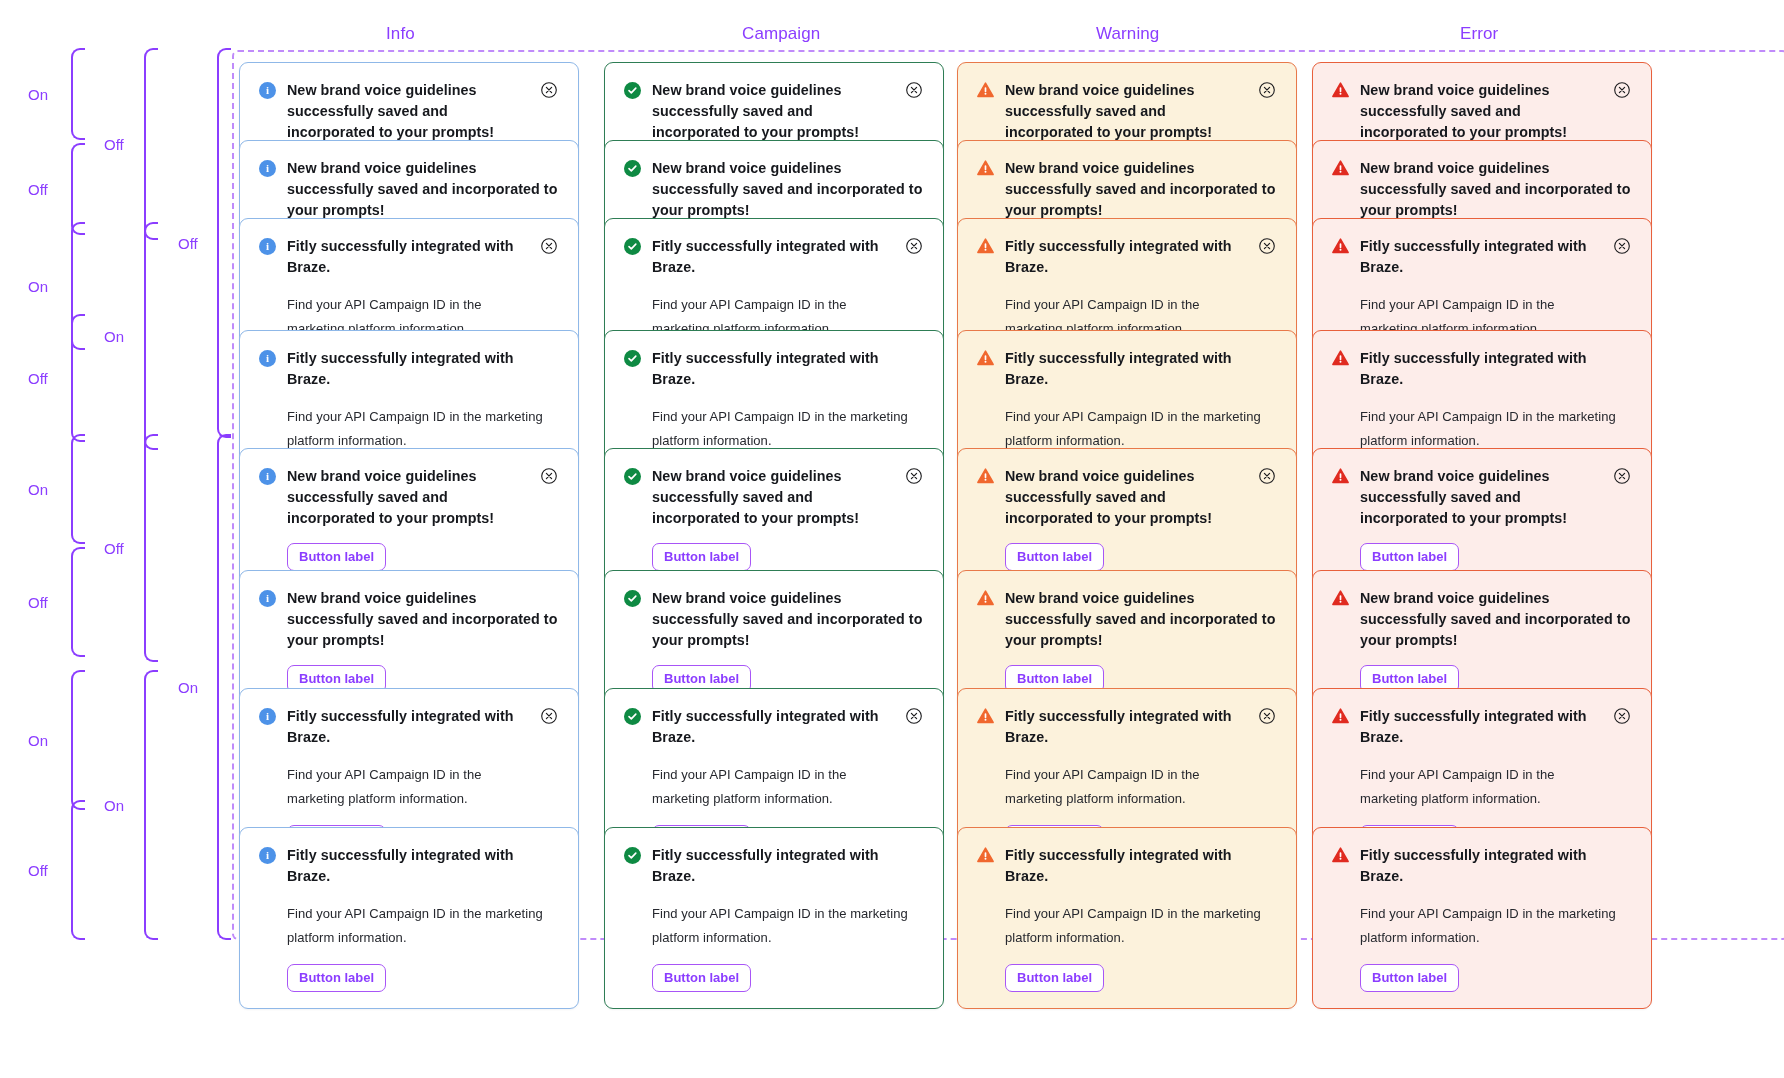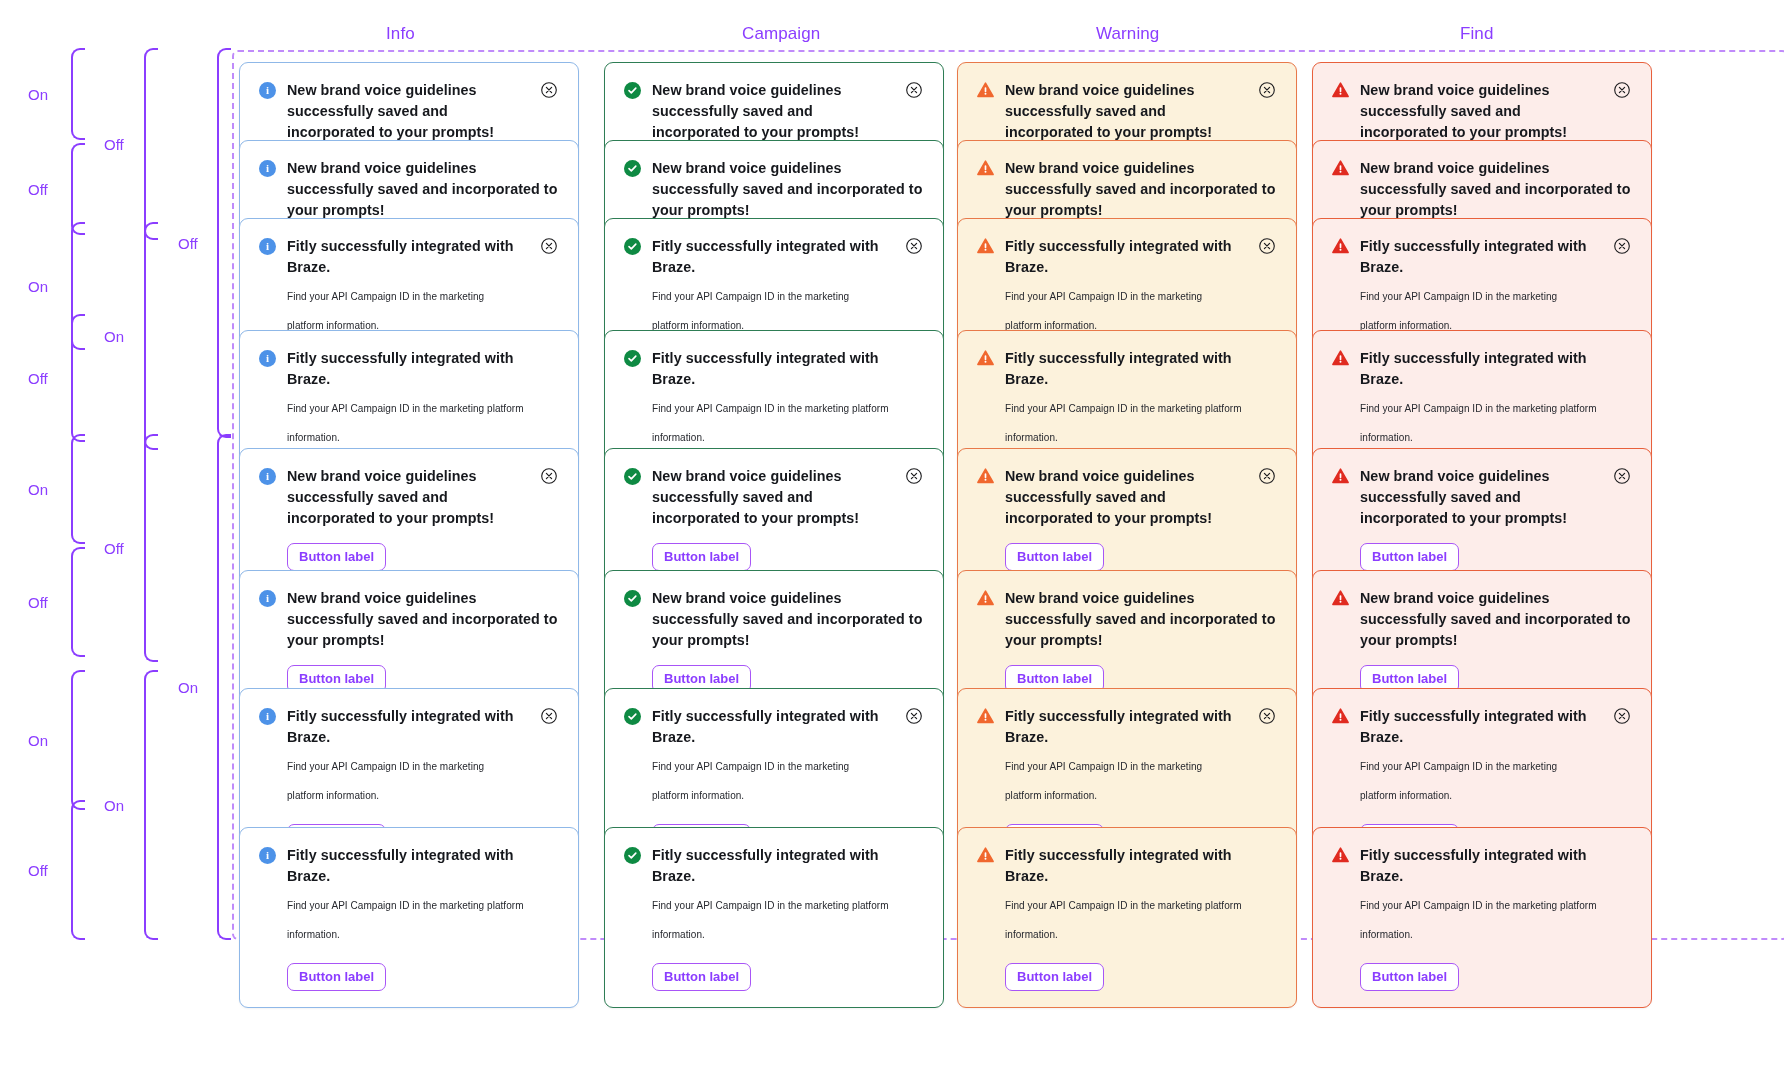--- a/index.html
+++ b/index.html
@@ -59,22 +59,22 @@
     padding:17px 20px 16px 19px;
   }
   .card-inner{ display:flex; align-items:flex-start; gap:11px; }
   .ic{ flex:0 0 auto; width:17px; height:17px; margin-top:2px; position:relative; }
   .body{ flex:1 1 auto; min-width:0; }
   .title{
     font-size:14.3px; font-weight:bold; color:#16181D;
     line-height:21px; letter-spacing:.05px;
   }
   .desc{
-    font-size:10px; font-weight:normal; color:#26282E;
-    line-height:29px; letter-spacing:.05px; margin-top:4px;
+    font-size:13px; font-weight:normal; color:#26282E;
+    line-height:24px; letter-spacing:.05px; margin-top:15px;
   }
   .close{
     flex:0 0 auto; width:18px; height:18px; margin-top:1px; margin-left:10px;
   }
   .btn{
     display:inline-block;
     margin-top:14px;
     border:1.3px solid #A855F7;
     border-radius:7px;
     background:#FFFFFF;
@@ -108,21 +108,21 @@
 </style>
 </head>
 <body>
 
 <div class="stage">
 
   <div id="headers">
       <div class="col-header" style="left: 386px; top: 24px;">Info</div>
       <div class="col-header" style="left: 742px; top: 24px;">Campaign</div>
       <div class="col-header" style="left: 1096px; top: 24px;">Warning</div>
-      <div class="col-header" style="left: 1460px; top: 24px;">Find</div>
+      <div class="col-header" style="left: 1460px; top: 24px;">Error</div>
     </div>
 
   <div id="brackets">
       <div class="bracket" style="left: 71px; top: 48px; height: 92px;"></div>
       <div class="bracket-label" style="left: 28px; top: 94px;">On</div>
       <div class="bracket" style="left: 71px; top: 143px; height: 92px;"></div>
       <div class="bracket-label" style="left: 28px; top: 189px;">Off</div>
       <div class="bracket" style="left: 71px; top: 222px; height: 128px;"></div>
       <div class="bracket-label" style="left: 28px; top: 286px;">On</div>
       <div class="bracket" style="left: 71px; top: 314px; height: 128px;"></div>

